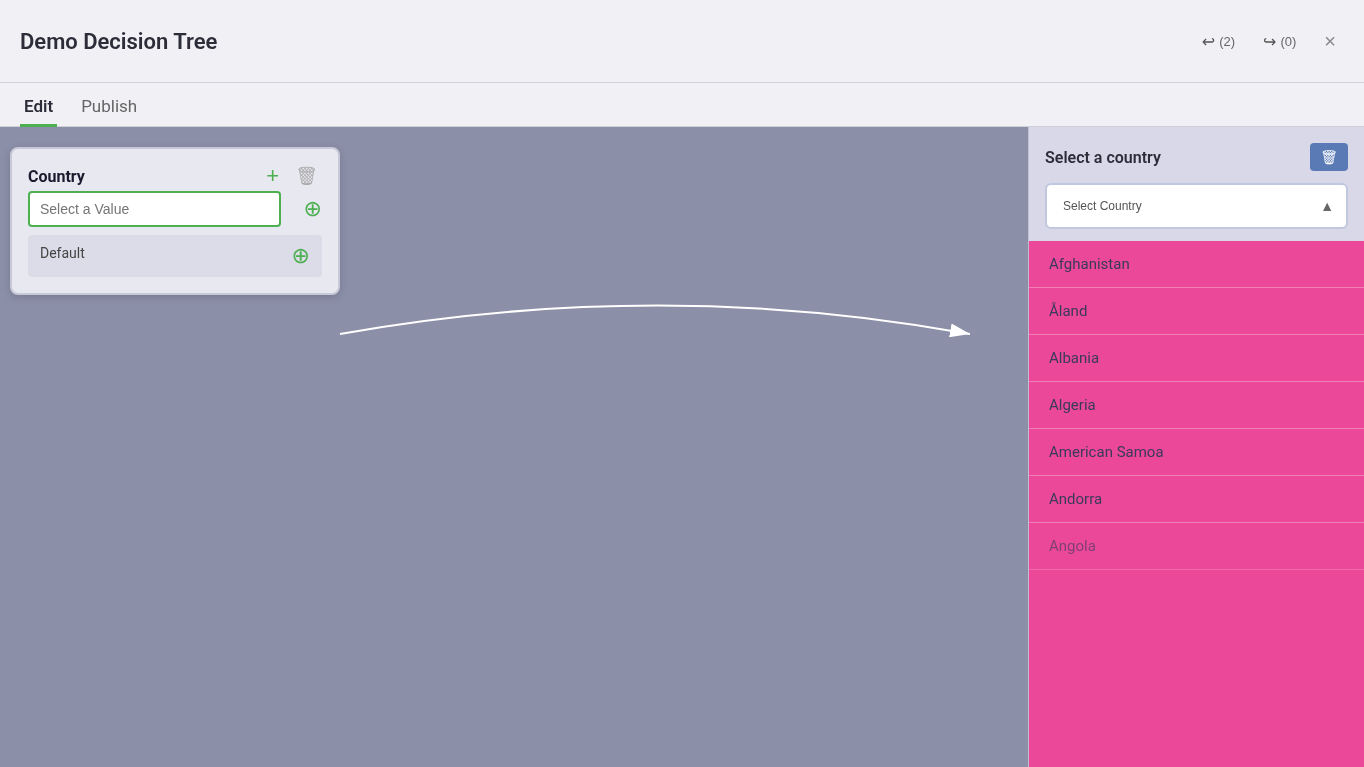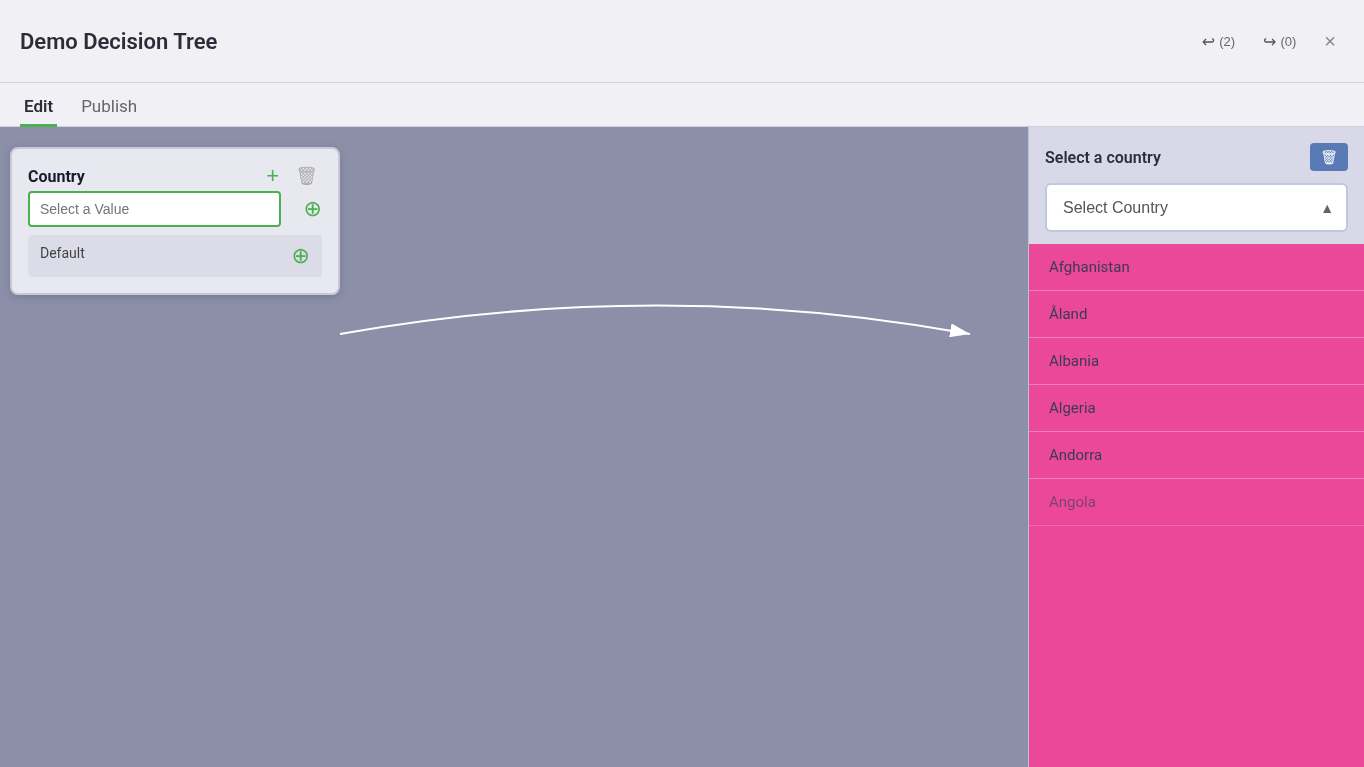--- a/index.html
+++ b/index.html
@@ -228,21 +228,21 @@
     .dropdown-container {
       margin: 0 16px 12px 16px;
       position: relative;
     }
     .dropdown-select {
       width: 100%;
       background: white;
       border: 2px solid #c0c8e0;
       border-radius: 6px;
       padding: 14px 40px 14px 16px;
-      font-size: 16px;
+      font-size: 12px;
       color: #555;
       appearance: none;
       cursor: pointer;
       outline: none;
     }
     .dropdown-arrow {
       position: absolute;
       right: 14px;
       top: 50%;
       transform: translateY(-50%);
@@ -354,20 +354,23 @@
       <div class="country-item">
         <span>Åland</span>
       </div>
       <div class="country-item">
         <span>Albania</span>
       </div>
       <div class="country-item">
         <span>Algeria</span>
       </div>
       <div class="country-item">
+        <span>American Samoa</span>
+      </div>
+      <div class="country-item">
         <span>Andorra</span>
       </div>
       <div class="country-item last-visible">
         <span>Angola</span>
       </div>
     </div>
   </div>
 
 </div>
 

